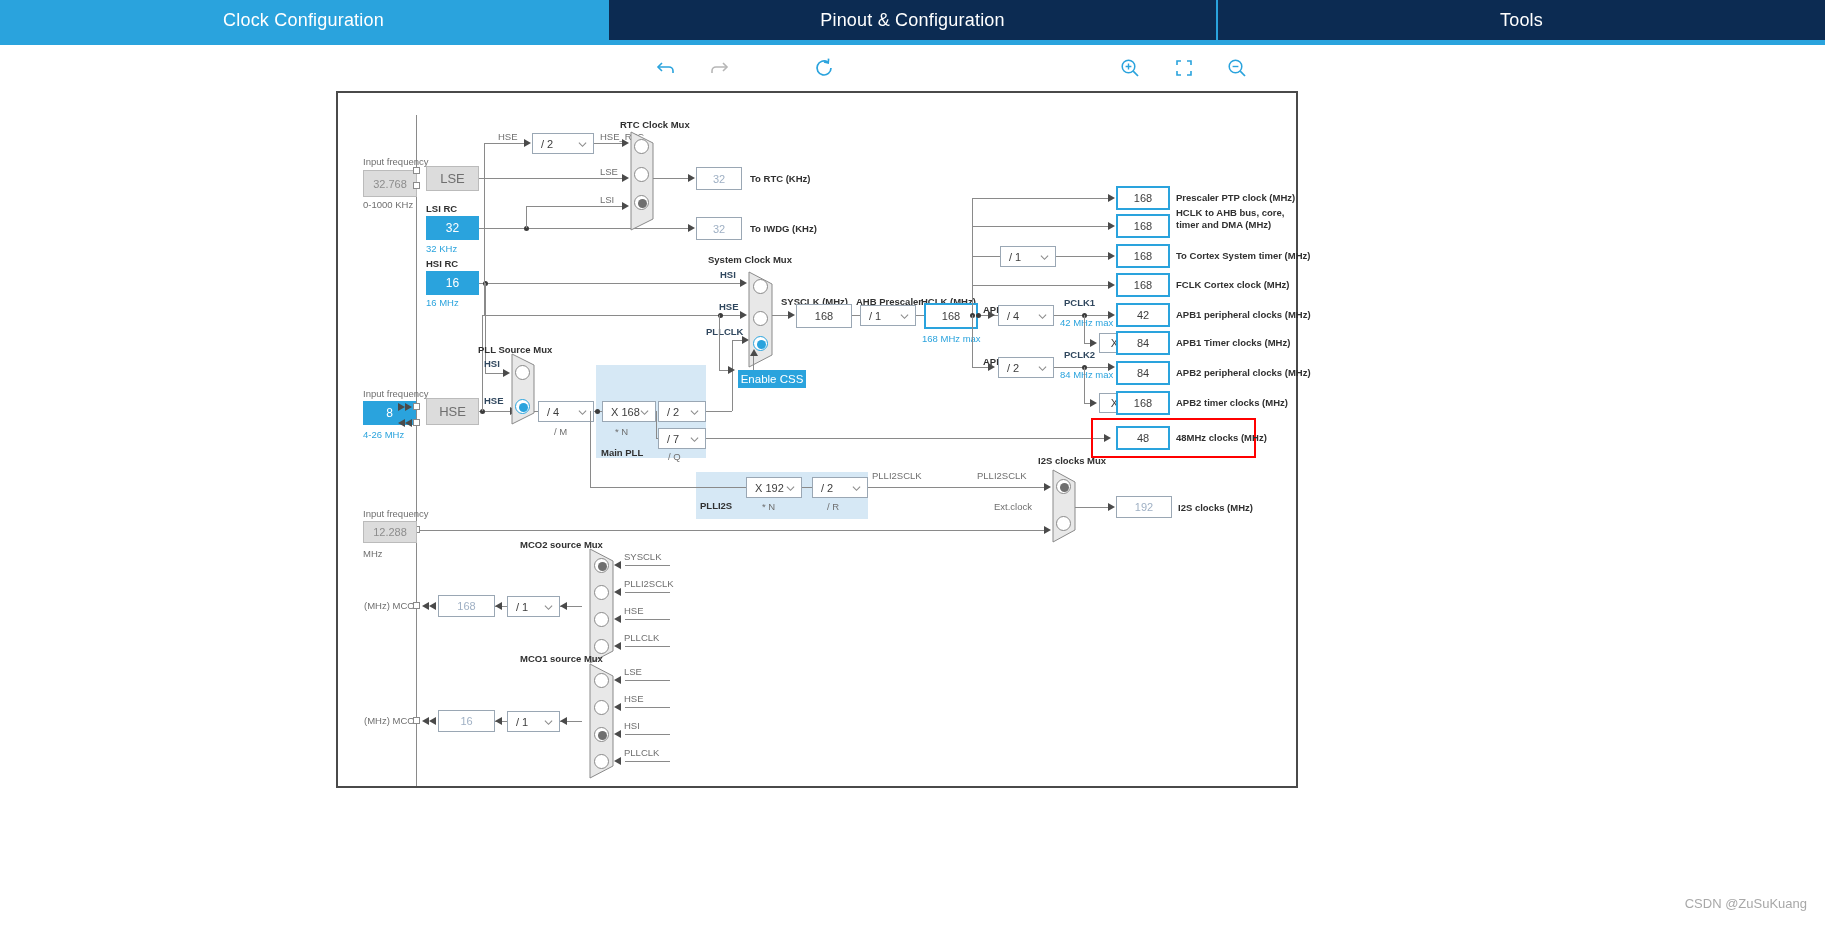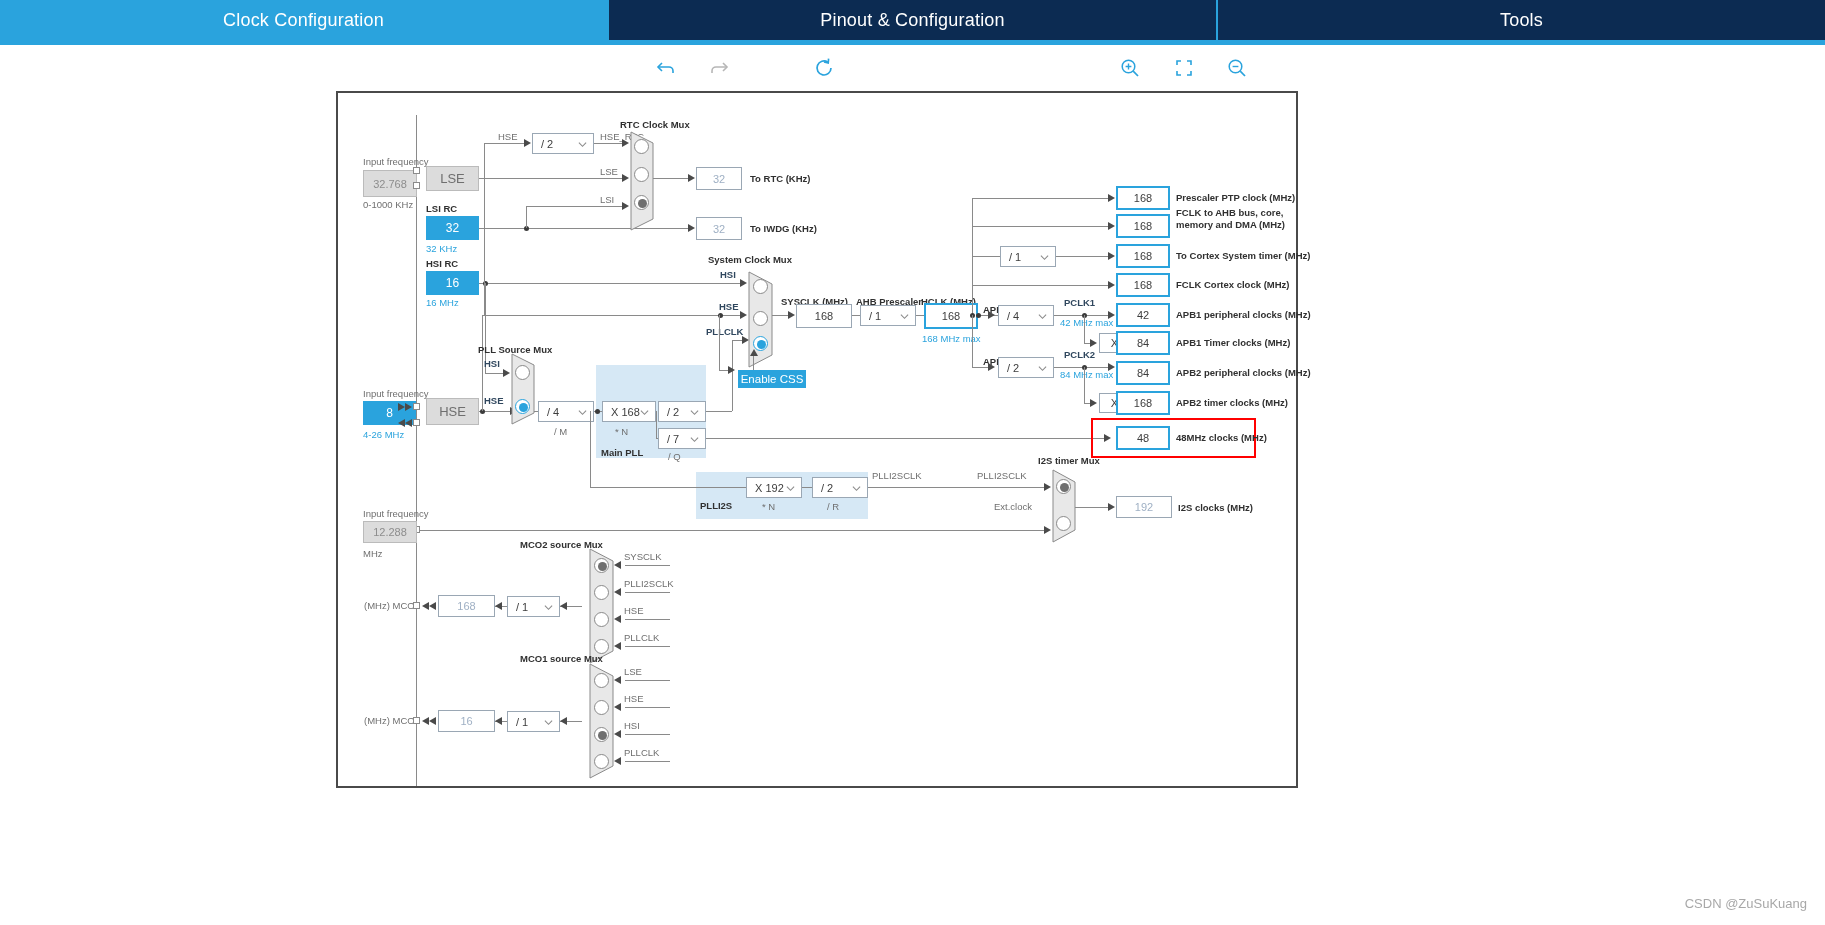--- a/index.html
+++ b/index.html
@@ -452,21 +452,21 @@
     <div class="h" style="left:746px; top:310px; width:8px;"></div>
     <div class="arw" style="left:752px; top:306px;"></div>
     <div class="box-simple" style="left:761px; top:300px; width:40px; height:20px;">X 2</div>
     <div class="h" style="left:801px; top:310px; width:12px;"></div>
     <div class="arw" style="left:809px; top:306px;"></div>
 
     <div class="vbox act" style="left:778px; top:93px; width:54px; height:24px;">168</div>
     <div class="lbl dark" style="left:838px; top:99px;">Prescaler PTP clock (MHz)</div>
 
     <div class="vbox act" style="left:778px; top:121px; width:54px; height:24px;">168</div>
-    <div class="lbl dark" style="left:838px; top:114px; width:120px; white-space:normal; line-height:12px;">FCLK to AHB bus, core, memory and DMA (MHz)</div>
+    <div class="lbl dark" style="left:838px; top:114px; width:120px; white-space:normal; line-height:12px;">HCLK to AHB bus, core, timer and DMA (MHz)</div>
 
     <div class="vbox act" style="left:778px; top:151px; width:54px; height:24px;">168</div>
     <div class="lbl dark" style="left:838px; top:157px;">To Cortex System timer (MHz)</div>
 
     <div class="vbox act" style="left:778px; top:180px; width:54px; height:24px;">168</div>
     <div class="lbl dark" style="left:838px; top:186px;">FCLK Cortex clock (MHz)</div>
 
     <div class="vbox act" style="left:778px; top:210px; width:54px; height:24px;">42</div>
     <div class="lbl dark" style="left:838px; top:216px;">APB1 peripheral clocks (MHz)</div>
 
@@ -506,21 +506,21 @@
     <div class="h" style="left:530px; top:394px; width:180px;"></div>
     <div class="lbl" style="left:534px; top:377px;">PLLI2SCLK</div>
     <div class="lbl" style="left:639px; top:377px;">PLLI2SCLK</div>
     <div class="arw" style="left:706px; top:390px;"></div>
 
     <div class="lbl" style="left:656px; top:408px;">Ext.clock</div>
     <div class="h" style="left:78px; top:437px; width:632px;"></div>
     <div class="arw" style="left:706px; top:433px;"></div>
     <div class="pin" style="left:75px; top:433px;"></div>
 
-    <div class="lbl dark" style="left:700px; top:362px;">I2S timer Mux</div>
+    <div class="lbl dark" style="left:700px; top:362px;">I2S clocks Mux</div>
     <div class="mux" style="left:714px; top:376px;">
       <svg width="30" height="74" viewBox="0 0 30 74">
         <path d="M1 1 L23 13 L23 61 L1 73 Z" fill="#e8e8e8" stroke="#8a8a8a" stroke-width="1"></path>
       </svg>
       <div style="position:absolute;left:4px;top:10px;width:15px;height:15px;border:1.5px solid #8a8a8a;border-radius:50%;background:#fff;">
         <div style="position:absolute;left:3px;top:3px;width:9px;height:9px;border-radius:50%;background:#6f6f6f;"></div>
       </div>
       <div style="position:absolute;left:4px;top:47px;width:15px;height:15px;border:1.5px solid #8a8a8a;border-radius:50%;background:#fff;"></div>
     </div>
     <div class="h" style="left:737px; top:414px; width:36px;"></div>

